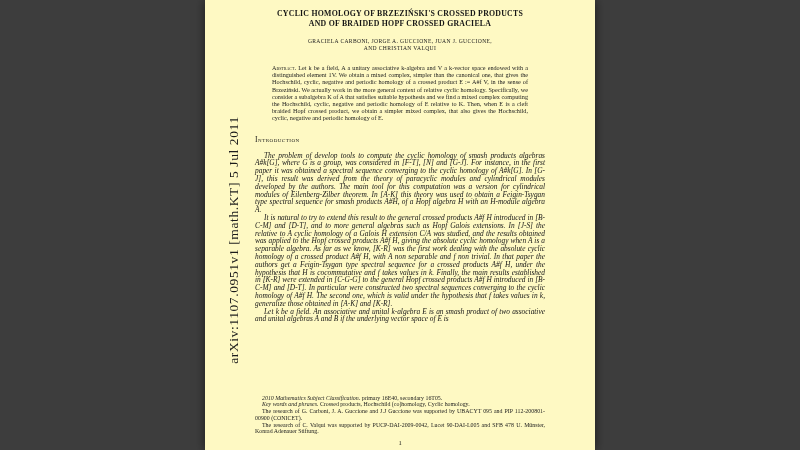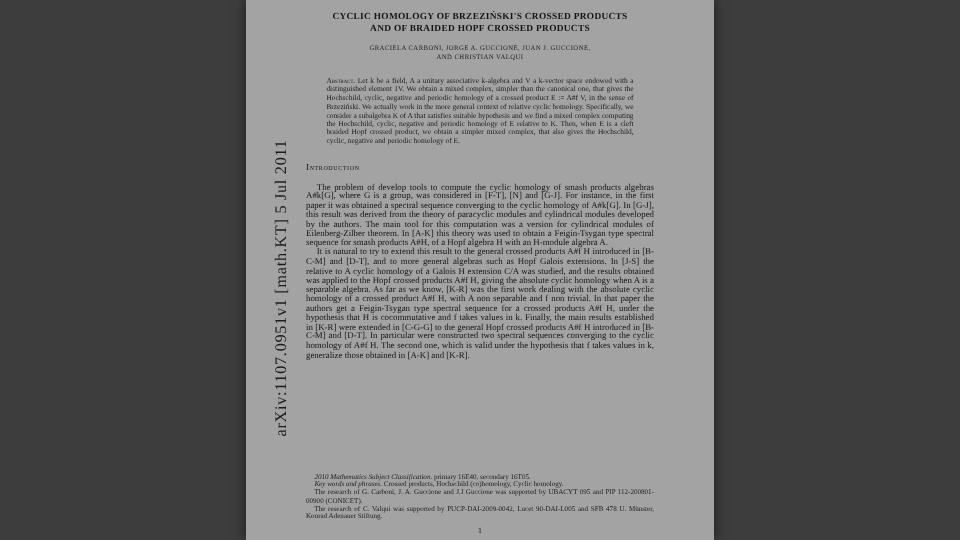--- a/index.html
+++ b/index.html
@@ -3,21 +3,21 @@
 <meta charset="utf-8">
 <style>
   html, body { margin:0; padding:0; }
   body {
     width:800px; height:450px; overflow:hidden; position:relative;
     background:#3d3d3d;
     font-family:"Liberation Serif", serif;
   }
   .page {
     position:absolute; left:205px; top:0; width:390px; height:450px;
-    background:#a3a3a3; color:#151515; box-sizing:border-box;
+    background:#fef9c3; color:#151515; box-sizing:border-box;
     padding:9px 50px 6px 50px;
     box-shadow:0 0 10px rgba(0,0,0,0.55);
     overflow:hidden;
   }
   .title-line {
     display:block; text-align:center; font-weight:bold;
     font-size:7.8px; line-height:10px; letter-spacing:0.25px;
   }
   .authors { margin-top:9px; }
   .author-line {
@@ -26,21 +26,21 @@
   }
   .abstract {
     margin:12px 17px 0 17px; font-size:6.2px; line-height:7.2px;
     text-align:justify; color:#1c1c1c;
   }
   .abs-label { font-variant:small-caps; }
   .section-head {
     margin-top:13px; text-align:left; font-variant:small-caps;
     font-size:7.6px; letter-spacing:0.5px;
   }
-  .body-text { margin-top:8px; }
+  .body-text { margin-top:8px;font-style:italic; }
   .para {
     font-size:7.4px; line-height:7.8px; text-align:justify;
     text-indent:9px; margin:0;
   }
   .footnotes {
     position:absolute; left:50px; right:50px; bottom:15px;
     font-size:5.9px; line-height:6.7px; color:#1c1c1c;
   }
   .fn { text-indent:7px; text-align:justify; }
   .fn-lead { font-style:italic; }
@@ -56,38 +56,39 @@
     color:#1b1b1b;
   }
 </style>
 </head>
 <body style="background: rgb(61, 61, 61);">
 
 <div class="page">
 
   <div>
     <span class="title-line">CYCLIC HOMOLOGY OF BRZEZIŃSKI'S CROSSED PRODUCTS</span>
-    <span class="title-line">AND OF BRAIDED HOPF CROSSED PRODUCTS</span>
+    <span class="title-line">AND OF BRAIDED HOPF CROSSED GRACIELA</span>
   </div>
 
   <div class="authors">
     <span class="author-line">GRACIELA CARBONI, JORGE A. GUCCIONE, JUAN J. GUCCIONE,</span>
     <span class="author-line">AND CHRISTIAN VALQUI</span>
   </div>
 
   <div class="abstract">
     <span class="abs-label">Abstract.</span>
     <span>Let k be a field, A a unitary associative k-algebra and V a k-vector space endowed with a distinguished element 1V. We obtain a mixed complex, simpler than the canonical one, that gives the Hochschild, cyclic, negative and periodic homology of a crossed product E := A#f V, in the sense of Brzeziński. We actually work in the more general context of relative cyclic homology. Specifically, we consider a subalgebra K of A that satisfies suitable hypothesis and we find a mixed complex computing the Hochschild, cyclic, negative and periodic homology of E relative to K. Then, when E is a cleft braided Hopf crossed product, we obtain a simpler mixed complex, that also gives the Hochschild, cyclic, negative and periodic homology of E.</span>
   </div>
 
   <div class="section-head">Introduction</div>
 
   <div class="body-text">
     <p class="para">The problem of develop tools to compute the cyclic homology of smash products algebras A#k[G], where G is a group, was considered in [F-T], [N] and [G-J]. For instance, in the first paper it was obtained a spectral sequence converging to the cyclic homology of A#k[G]. In [G-J], this result was derived from the theory of paracyclic modules and cylindrical modules developed by the authors. The main tool for this computation was a version for cylindrical modules of Eilenberg-Zilber theorem. In [A-K] this theory was used to obtain a Feigin-Tsygan type spectral sequence for smash products A#H, of a Hopf algebra H with an H-module algebra A.</p>
     <p class="para">It is natural to try to extend this result to the general crossed products A#f H introduced in [B-C-M] and [D-T], and to more general algebras such as Hopf Galois extensions. In [J-S] the relative to A cyclic homology of a Galois H extension C/A was studied, and the results obtained was applied to the Hopf crossed products A#f H, giving the absolute cyclic homology when A is a separable algebra. As far as we know, [K-R] was the first work dealing with the absolute cyclic homology of a crossed product A#f H, with A non separable and f non trivial. In that paper the authors get a Feigin-Tsygan type spectral sequence for a crossed products A#f H, under the hypothesis that H is cocommutative and f takes values in k. Finally, the main results established in [K-R] were extended in [C-G-G] to the general Hopf crossed products A#f H introduced in [B-C-M] and [D-T]. In particular were constructed two spectral sequences converging to the cyclic homology of A#f H. The second one, which is valid under the hypothesis that f takes values in k, generalize those obtained in [A-K] and [K-R].</p>
+    <p class="para">Let k be a field. An associative and unital k-algebra E is an smash product of two associative and unital algebras A and B if the underlying vector space of E is</p>
   </div>
 
   <div class="footnotes">
     <div class="fn">
       <span class="fn-lead">2010 Mathematics Subject Classification.</span><span> primary 16E40, secondary 16T05.</span>
     </div>
     <div class="fn">
       <span class="fn-lead">Key words and phrases.</span><span> Crossed products, Hochschild (co)homology, Cyclic homology.</span>
     </div>
     <div class="fn">

